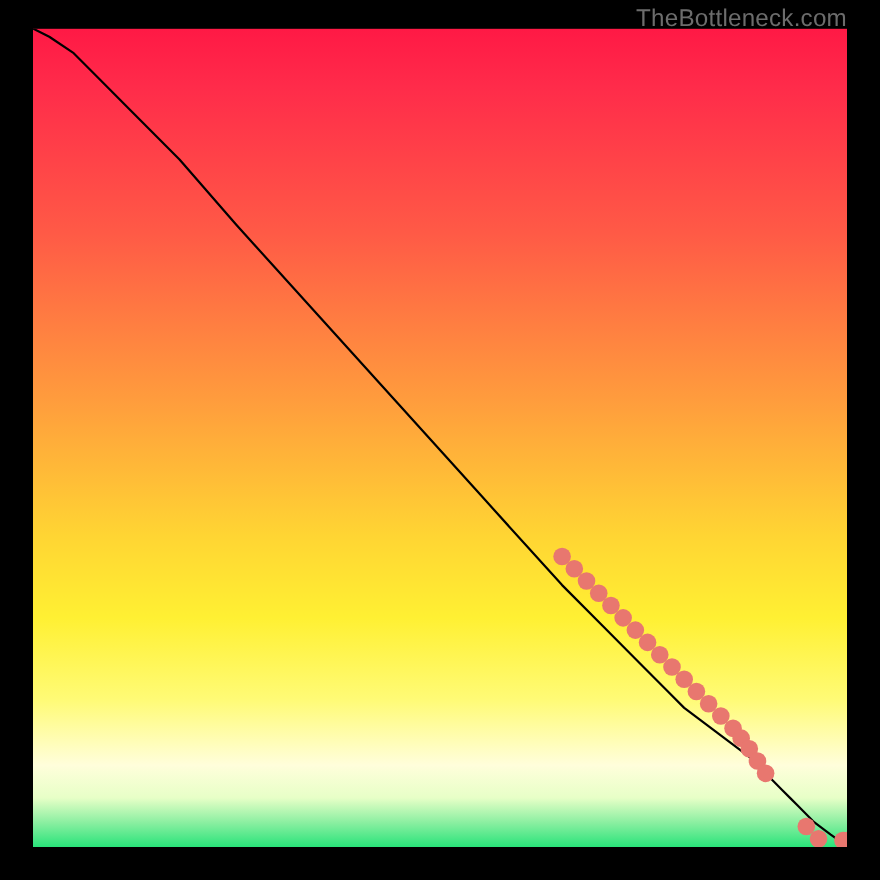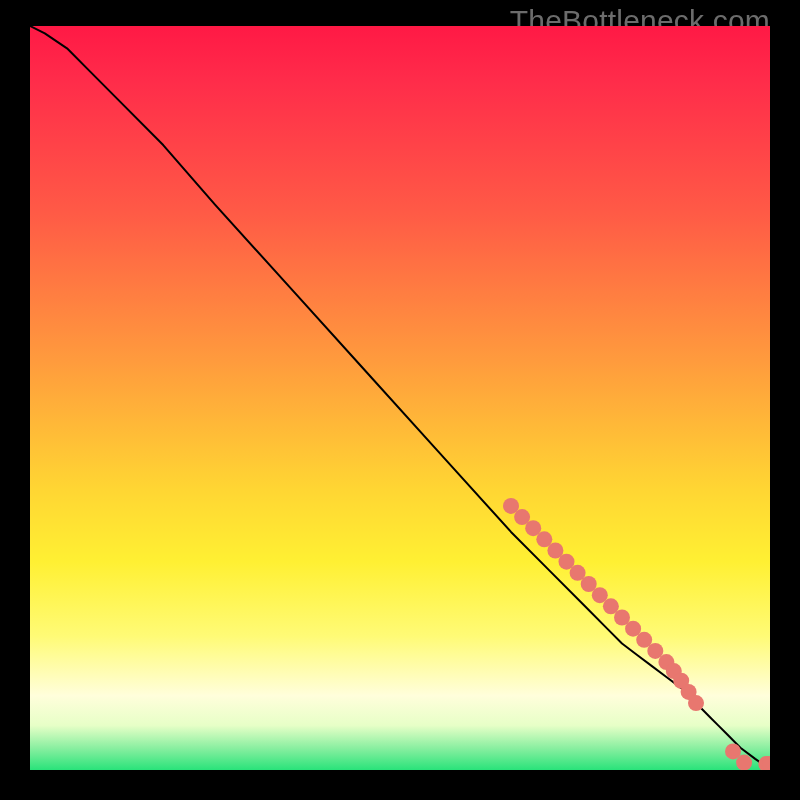--- a/index.html
+++ b/index.html
@@ -52,21 +52,21 @@
     left: 0;
     top: 0;
     width: 740px;
     height: 744px;
   }
   .watermark {
     position: absolute;
     top: 4px;
     right: 30px;
     color: #6c6c6c;
-    font-size: 30px;
+    font-size: 22px;
     font-weight: 500;
     letter-spacing: 0.2px;
     user-select: none;
   }
 </style>
 </head>
 <body>
 
 <div class="outer">
 

